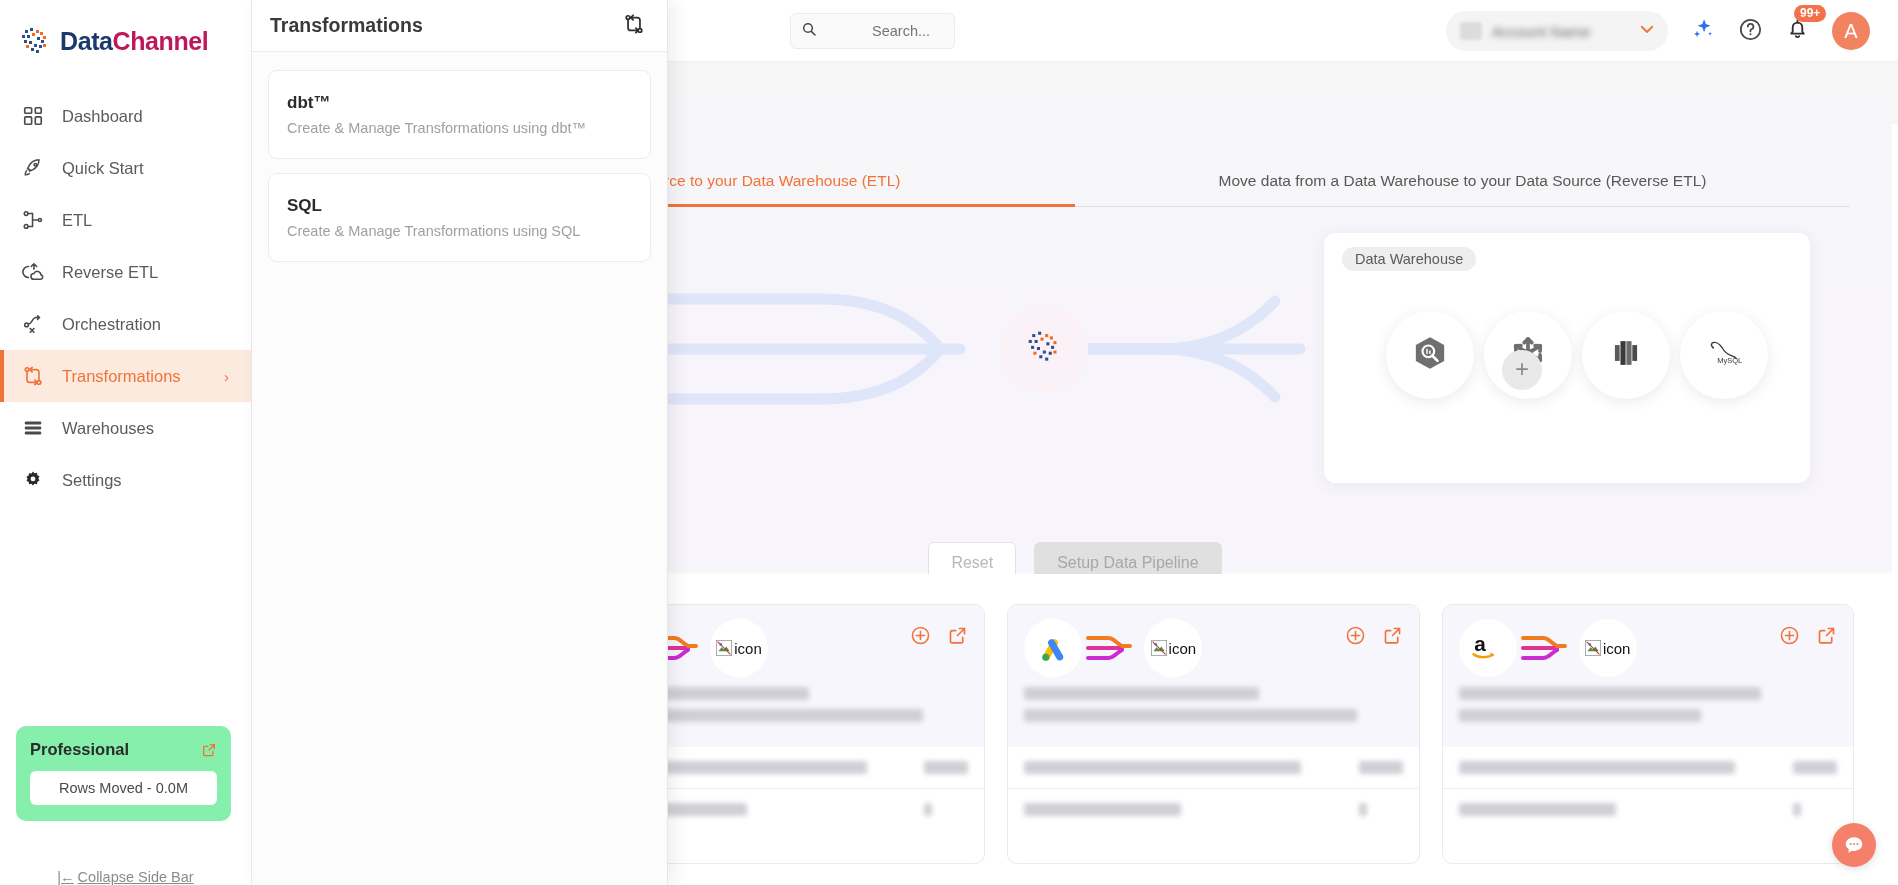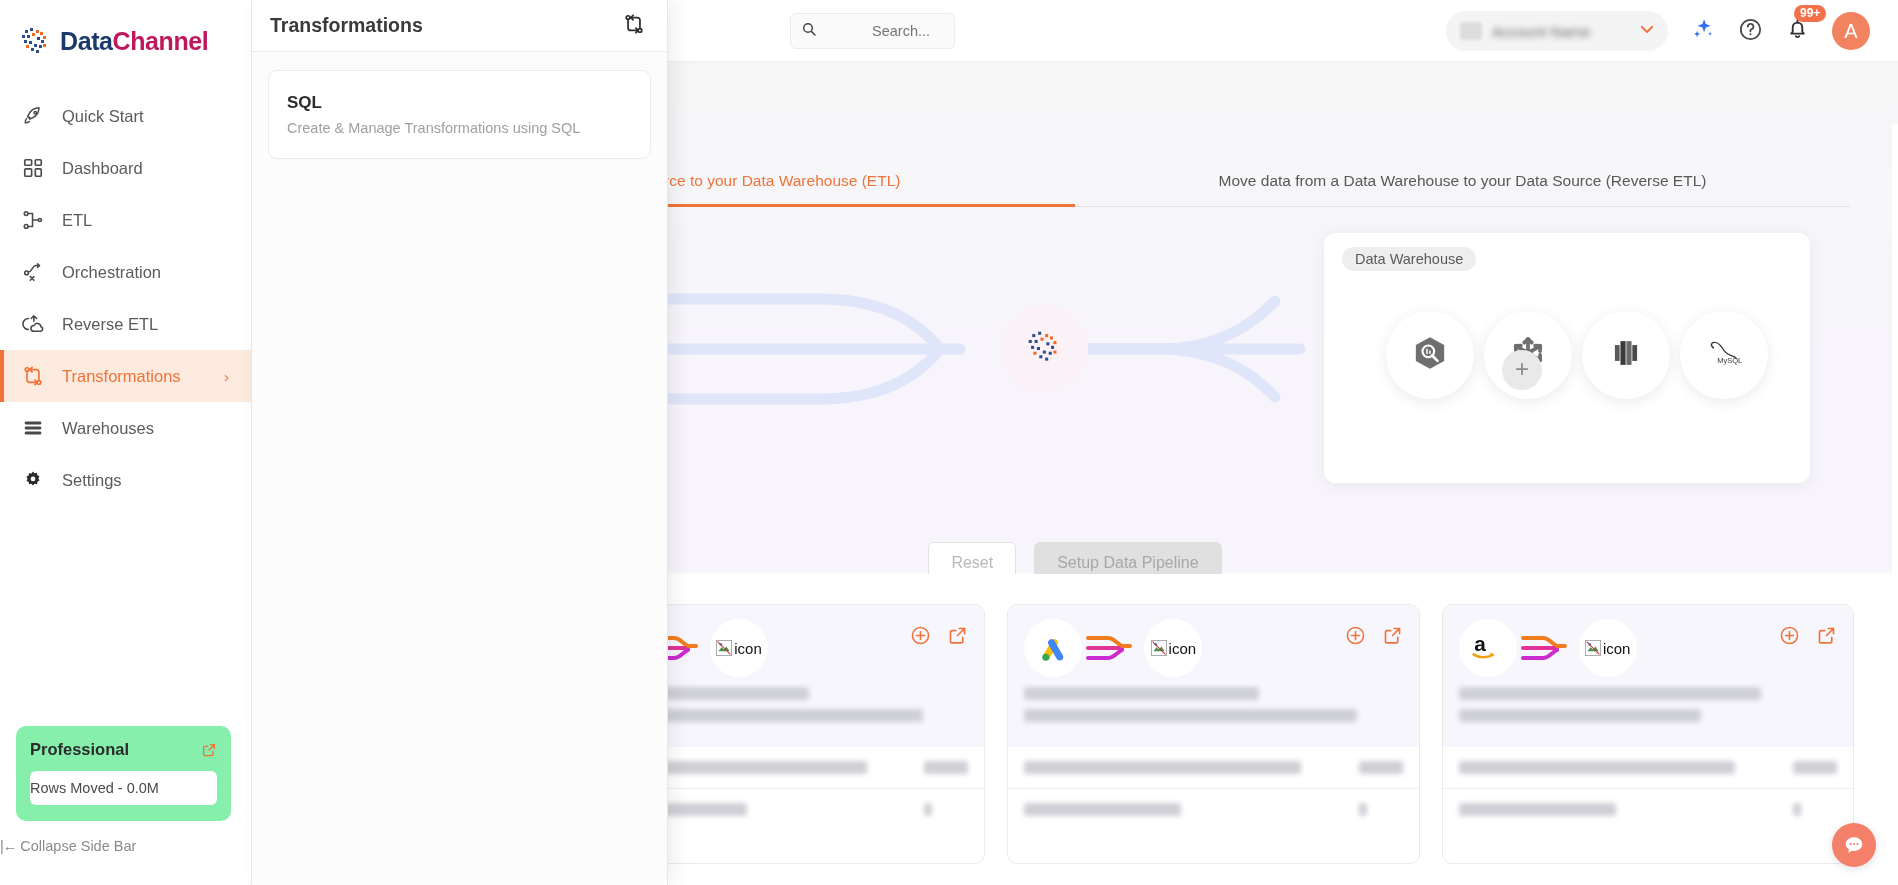--- a/index.html
+++ b/index.html
@@ -43,25 +43,25 @@
 
   .plan-box {
     position:absolute; left: 16px; right: 20px; bottom: 64px;
     background:#86efac; border-radius: 10px; padding: 14px 14px 16px 14px;
   }
   .plan-head { display:flex; align-items:center; justify-content:space-between; }
   .plan-name { font-size: 16.5px; font-weight: bold; color:#2b2b2b; }
   .plan-link { color:#f0733a; display:flex; }
   .rows-pill {
     margin-top: 12px; background:#ffffff; border-radius:6px;
-    font-size:14.5px; color:#4a4a4a; padding: 9px 0;
+    text-align:center; font-size:14.5px; color:#4a4a4a; padding: 9px 0;
   }
   .collapse-bar {
-    position:absolute; left:0; right:0; bottom: 31px;
-    font-size:14.5px; color:#8b8b8b; cursor:pointer;
+    position:absolute; left:0; right:0; bottom: 0;
+    text-align:center; font-size:14.5px; color:#8b8b8b; cursor:pointer;text-decoration:underline;
   }
   .collapse-bar .carr { letter-spacing:-1px; margin-right:4px; }
 
   
   .flyout {
     position:absolute; left: 252px; top: 0;
     width: 416px; height: 885px;
     background:#fcfcfc;
     border-right:1px solid #e6e6e6;
     box-shadow: 6px 0 18px rgba(0,0,0,0.07);
@@ -234,74 +234,74 @@
       </span>
       <span class="brand-text">
         <span class="b1">Data</span><span class="b2">Channel</span>
       </span>
     </div>
 
     <div class="nav">
 
       <div class="nav-item">
         <span class="ico">
-          <svg width="22" height="22" viewBox="0 0 24 24" fill="none" stroke="#4a4a4a" stroke-width="1.6" stroke-linecap="round" stroke-linejoin="round">
-            <path d="M5 15c-1 1-1.5 3-1.5 4.5C5 19.5 7 19 8 18"></path>
-            <path d="M9 14l-3-1 1.5-3c2-4 6-7 11-7 0 5-3 9-7 11l-3 1.5L7 13z"></path>
-            <circle cx="14.5" cy="8.5" r="1.4"></circle>
-          </svg>
-        </span>
-        <span>Quick Start</span>
-      </div>
-
-      <div class="nav-item">
-        <span class="ico">
           <svg width="22" height="22" viewBox="0 0 24 24" fill="none" stroke="#4a4a4a" stroke-width="1.8">
             <rect x="3" y="3" width="7.5" height="6" rx="1.2"></rect>
             <rect x="14.5" y="3" width="6.5" height="6" rx="1.2"></rect>
             <rect x="3" y="13" width="7.5" height="8" rx="1.2"></rect>
             <rect x="14.5" y="13" width="6.5" height="8" rx="1.2"></rect>
           </svg>
         </span>
         <span>Dashboard</span>
+      </div>
+
+      <div class="nav-item">
+        <span class="ico">
+          <svg width="22" height="22" viewBox="0 0 24 24" fill="none" stroke="#4a4a4a" stroke-width="1.6" stroke-linecap="round" stroke-linejoin="round">
+            <path d="M5 15c-1 1-1.5 3-1.5 4.5C5 19.5 7 19 8 18"></path>
+            <path d="M9 14l-3-1 1.5-3c2-4 6-7 11-7 0 5-3 9-7 11l-3 1.5L7 13z"></path>
+            <circle cx="14.5" cy="8.5" r="1.4"></circle>
+          </svg>
+        </span>
+        <span>Quick Start</span>
       </div>
 
       <div class="nav-item">
         <span class="ico">
           <svg width="22" height="22" viewBox="0 0 24 24" fill="none" stroke="#4a4a4a" stroke-width="1.7">
             <circle cx="4.5" cy="5" r="2"></circle>
               <circle cx="4.5" cy="19" r="2"></circle>
             <circle cx="19.5" cy="12" r="1.7"></circle>
             <path d="M6.5 5h5v14h-5M11.5 12h6" stroke-linecap="round"></path>
           </svg>
         </span>
         <span>ETL</span>
       </div>
 
       <div class="nav-item">
         <span class="ico">
           <svg width="22" height="22" viewBox="0 0 24 24" fill="none" stroke="#4a4a4a" stroke-width="1.7" stroke-linecap="round">
+            <path d="M7 6a6 6 0 0 0 0 12"></path>
+            <path d="M13 9V3m0 0-3 3m3-3 3 3"></path>
+            <path d="M13 20a3.2 3.2 0 0 1 0-6.4 4 4 0 0 1 7.6 1.3A2.6 2.6 0 0 1 20 20z"></path>
+          </svg>
+        </span>
+        <span>Reverse ETL</span>
+      </div>
+
+      <div class="nav-item">
+        <span class="ico">
+          <svg width="22" height="22" viewBox="0 0 24 24" fill="none" stroke="#4a4a4a" stroke-width="1.7" stroke-linecap="round">
             <circle cx="5" cy="13" r="2"></circle>
             <path d="M7 12c4 0 4-7 8-7"></path>
             <path d="M15 5h4m-2-2 2 2-2 2"></path>
             <path d="M9 17l4 4M13 17l-4 4"></path>
           </svg>
         </span>
         <span>Orchestration</span>
-      </div>
-
-      <div class="nav-item">
-        <span class="ico">
-          <svg width="22" height="22" viewBox="0 0 24 24" fill="none" stroke="#4a4a4a" stroke-width="1.7" stroke-linecap="round">
-            <path d="M7 6a6 6 0 0 0 0 12"></path>
-            <path d="M13 9V3m0 0-3 3m3-3 3 3"></path>
-            <path d="M13 20a3.2 3.2 0 0 1 0-6.4 4 4 0 0 1 7.6 1.3A2.6 2.6 0 0 1 20 20z"></path>
-          </svg>
-        </span>
-        <span>Reverse ETL</span>
       </div>
 
       <div class="nav-item active">
         <span class="ico">
           <svg width="22" height="22" viewBox="0 0 24 24" fill="none" stroke="#f0733a" stroke-width="1.8" stroke-linecap="round" stroke-linejoin="round">
             <circle cx="5.5" cy="5" r="2"></circle>
               <circle cx="18.5" cy="19" r="2"></circle>
             <path d="M5.5 7v9a3 3 0 0 0 3 3h8"></path>
             <path d="M14 16.5 16.5 19 14 21.5"></path>
             <path d="M18.5 17V8a3 3 0 0 0-3-3h-7"></path>
@@ -360,20 +360,24 @@
           <circle cx="5.5" cy="5" r="2"></circle>
             <circle cx="18.5" cy="19" r="2"></circle>
           <path d="M5.5 7v9a3 3 0 0 0 3 3h8"></path>
           <path d="M14 16.5 16.5 19 14 21.5"></path>
           <path d="M18.5 17V8a3 3 0 0 0-3-3h-7"></path>
           <path d="M11 2.5 8.5 5 11 7.5"></path>
         </svg>
       </span>
     </div>
     <div class="flyout-body">
+      <div class="opt-card">
+        <div class="opt-title">dbt™</div>
+        <div class="opt-sub">Create &amp; Manage Transformations using dbt™</div>
+      </div>
       <div class="opt-card">
         <div class="opt-title">SQL</div>
         <div class="opt-sub">Create &amp; Manage Transformations using SQL</div>
       </div>
     </div>
   </div>
 
   <div class="topbar">
     <div class="searchbox">
       <span>

